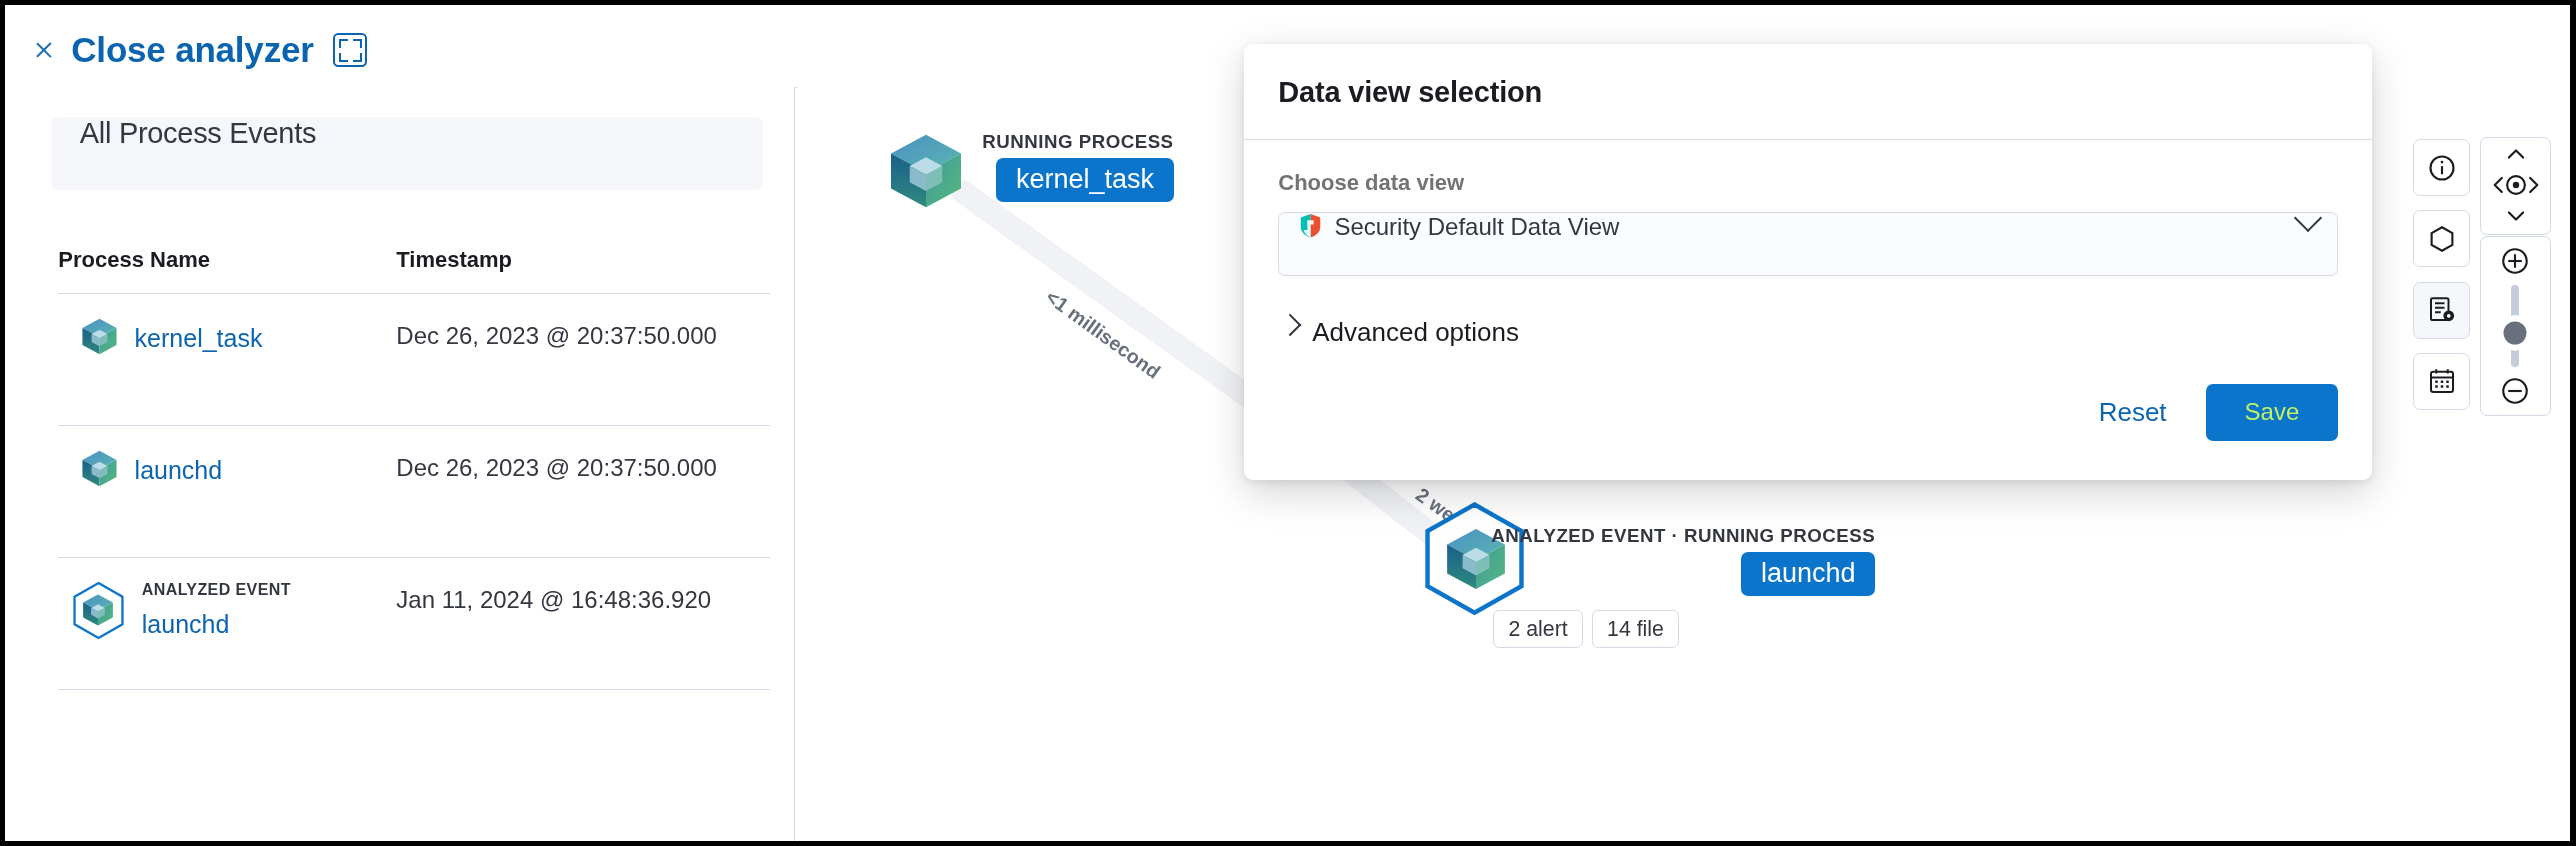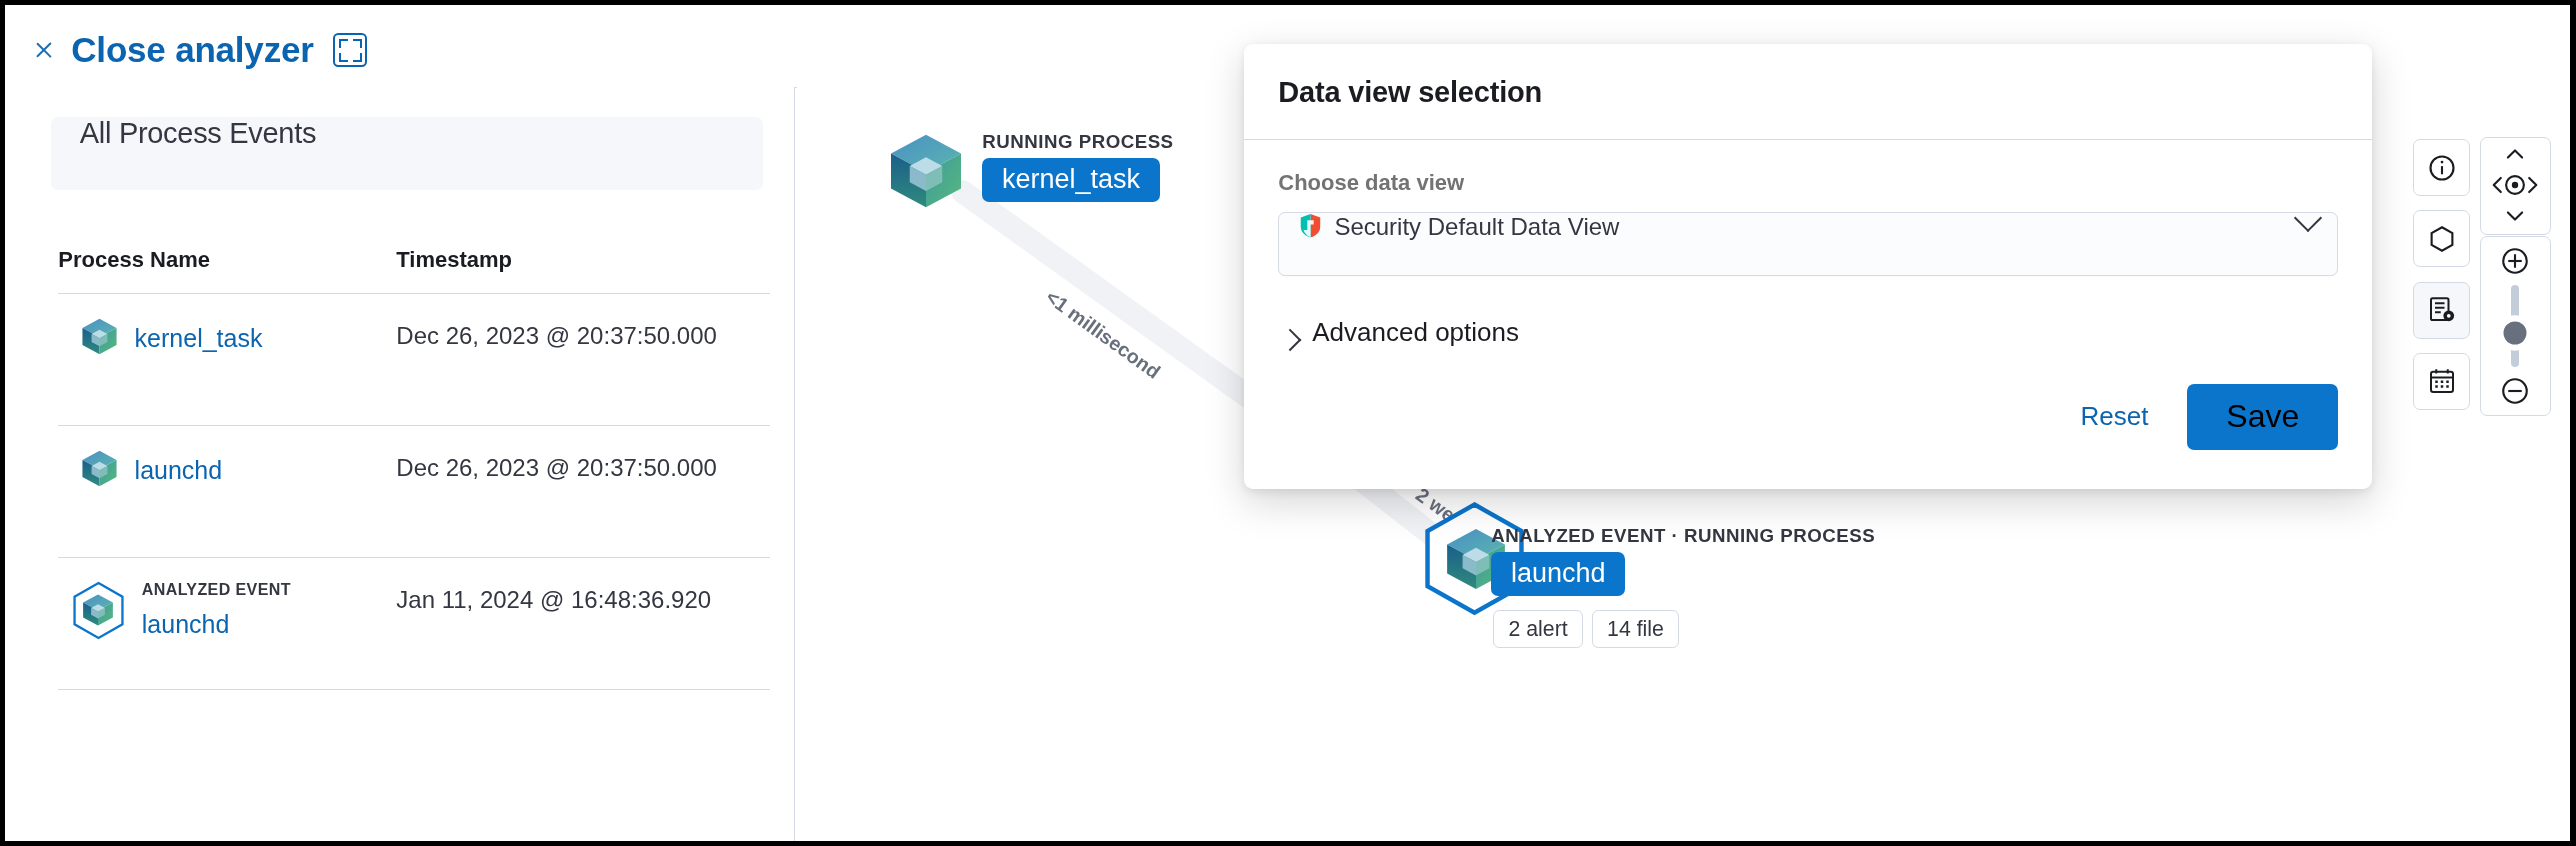--- a/index.html
+++ b/index.html
@@ -100,21 +100,21 @@
     width:55px;height:59px;flex:none;position:relative;
     display:flex;align-items:center;justify-content:center;
   }
   .hexwrap .hexring{
     position:absolute;left:0;top:0;width:55px;height:59px;
   }
 
   
   .canvas{
     position:absolute;left:792px;top:82px;right:0;bottom:0;
-    background:#fff;overflow:hidden;
+    background:#fff;overflow:hidden;text-align:right;
   }
   .node-cube{position:absolute;}
   .node-label-group{position:absolute;}
   .node-kind{
     font-size:18.7px;font-weight:700;color:#343741;letter-spacing:0.5px;
     white-space:nowrap;margin-bottom:4.4px;
   }
   .node-pill{
     display:inline-block;background:#0b74cb;color:#fff;
     font-size:27px;font-weight:400;border-radius:7.1px;
@@ -182,34 +182,34 @@
   .select-box{
     height:64px;border:1.3px solid #d3dae6;border-radius:7.1px;background:#fbfcfd;
     display:flex;align-items:flex-start;padding:0 19.6px;box-sizing:border-box;
     cursor:pointer;justify-content:space-between;
     box-shadow:0 0.9px 0.9px rgba(0,0,0,.02);
   }
   .select-left{display:flex;align-items:center;gap:12.5px;}
   .select-value{font-size:24px;color:#343741;}
   .chev{width:18px;height:18px;border-right:2.7px solid #343741;border-bottom:2.7px solid #343741;transform:rotate(45deg) translate(-3.6px,-3.6px);}
   .adv-row{
-    display:flex;align-items:flex-end;gap:14.2px;margin:41px 0 0 3.6px;cursor:pointer;
+    display:flex;align-items:flex-start;gap:14.2px;margin:41px 0 0 3.6px;cursor:pointer;
   }
   .chev-right{width:14.2px;height:14.2px;border-right:2.7px solid #343741;border-top:2.7px solid #343741;transform:rotate(45deg);}
   .adv-label{font-size:26px;color:#1a1c21;font-weight:400;}
   .modal-foot{
     display:flex;justify-content:flex-end;align-items:center;gap:23px;
     padding:36px 34px 39px 34px;
   }
   .btn-reset{
     font-size:26px;color:#0b64b0;background:none;border:none;cursor:pointer;
     font-family:inherit;padding:9px 16px;
   }
   .btn-save{
-    font-size:32px;color:#000000;background:#0b74cb;border:none;border-radius:7.1px;
+    font-size:24px;color:#bef264;background:#0b74cb;border:none;border-radius:7.1px;
     padding:14.2px 39px;cursor:pointer;font-family:inherit;font-weight:400;
   }
 </style>
 </head>
 <body>
 
 <div class="screen">
 
   <div class="topbar">
     <div class="topbar-inner">

